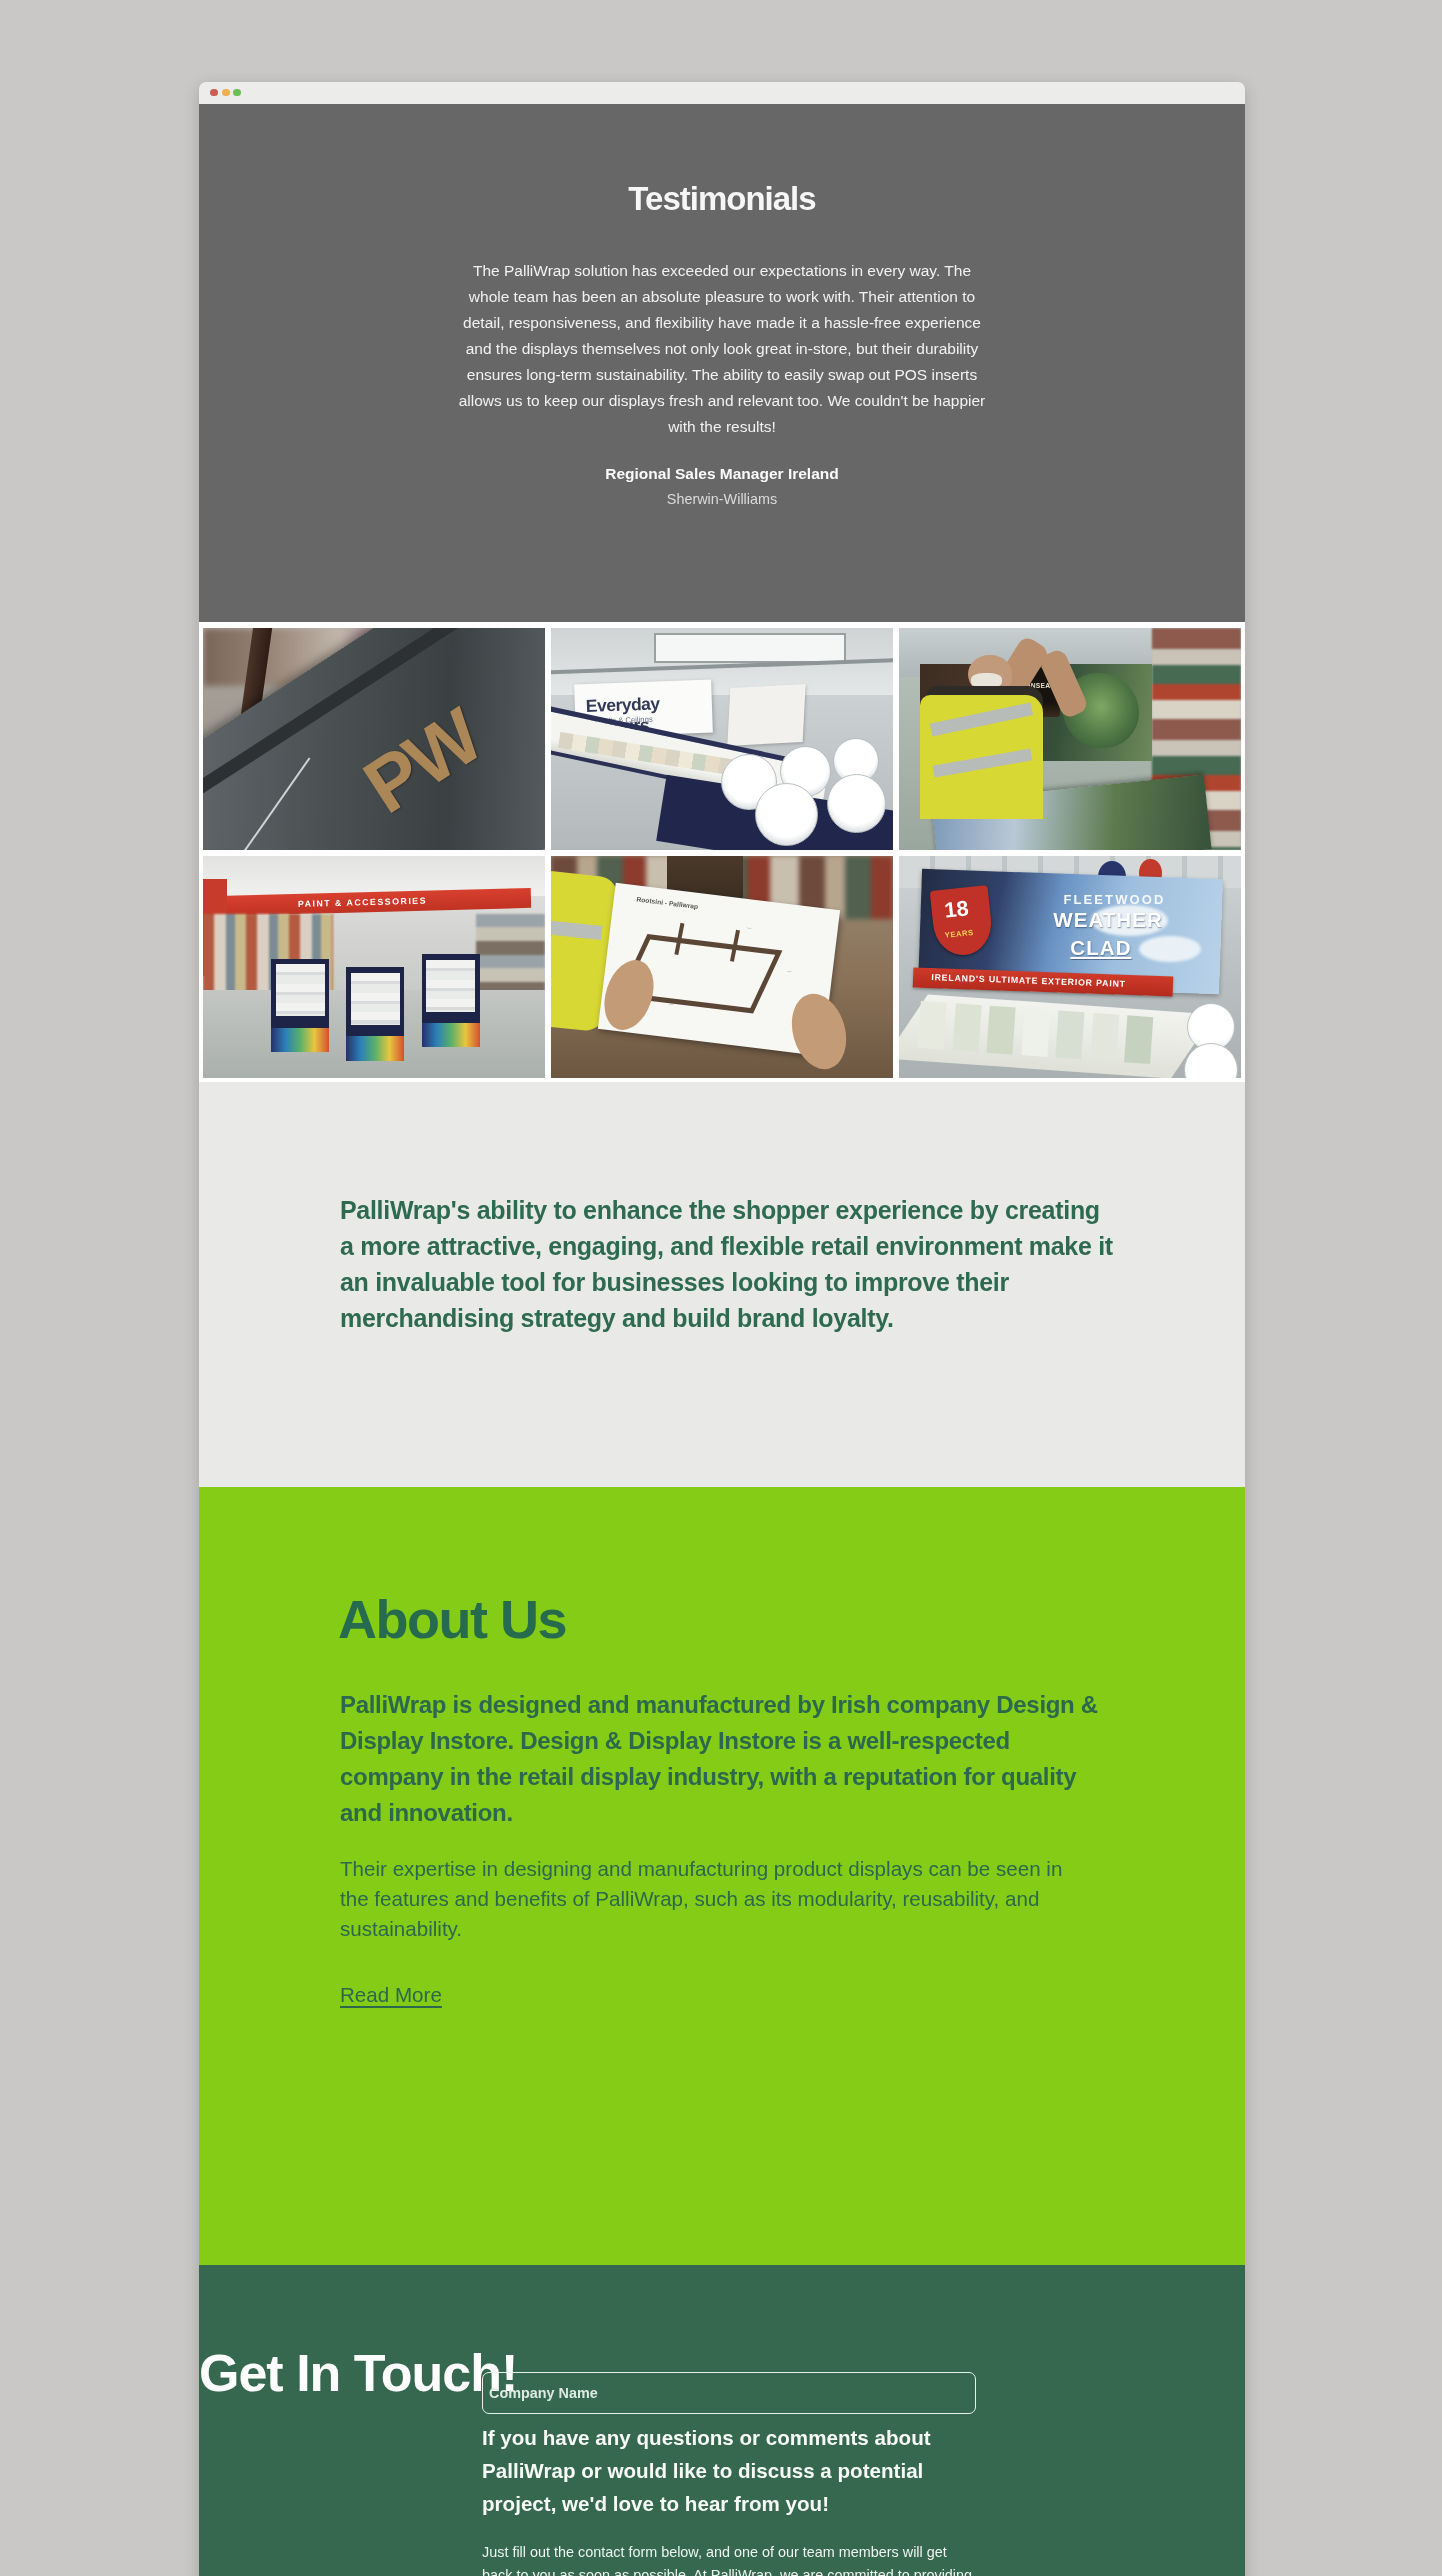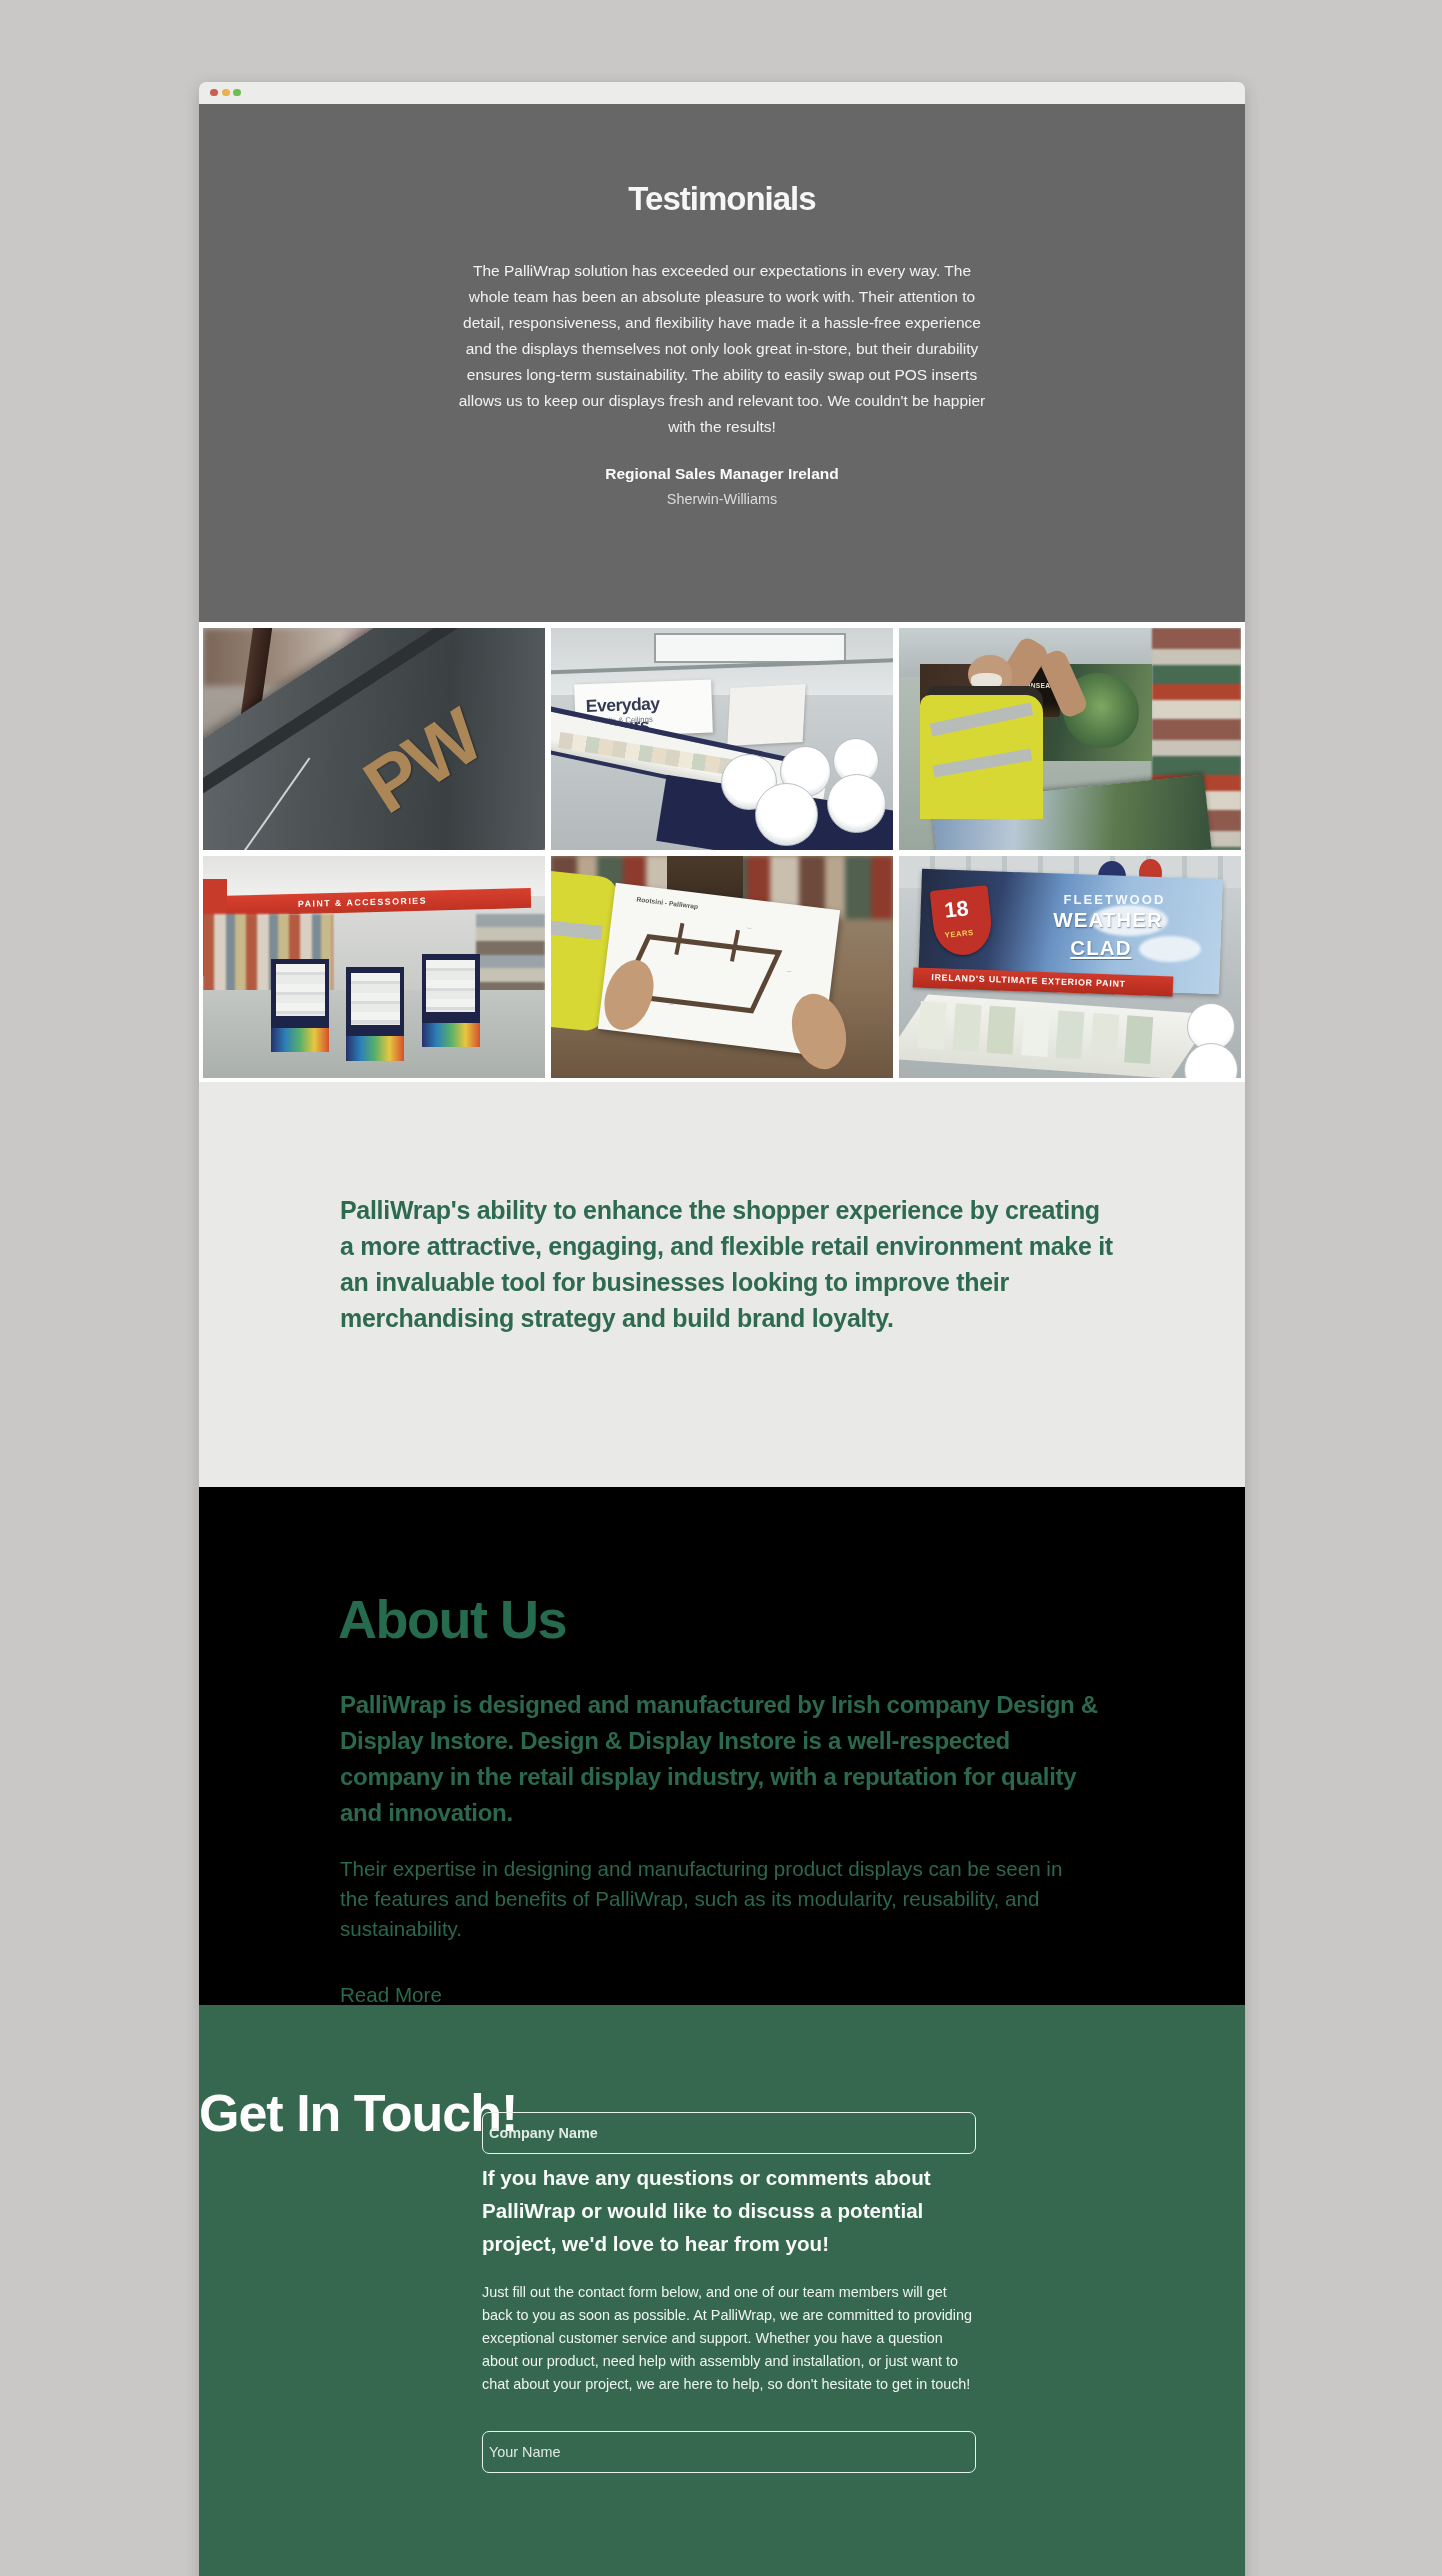--- a/index.html
+++ b/index.html
@@ -97,21 +97,21 @@
   .t6 .wline{left:45%;font-size:20.6px;font-weight:800;color:#ffffff;letter-spacing:1px;text-shadow:0.5px 1px 1.5px rgba(20,40,70,.5);}
   .t6 .ribbon{top:52%;left:4%;width:76%;height:9%;background:linear-gradient(180deg,#cf3a2a,#b32b1d);transform:rotate(2deg);box-shadow:0 1.5px 3.1px rgba(0,0,0,.3);}
   .t6 .ribbon span{position:absolute;top:22%;left:7%;font-size:8.8px;font-weight:700;color:#fff;letter-spacing:0.8px;}
   .t6 .chipdeck{top:66%;left:2%;width:84%;height:30%;background:linear-gradient(180deg,#f2f3ee,#dfe1d8);transform:rotate(4deg) skewX(-30deg);}
   .t6 .chip{top:10%;height:70%;width:9%;transform:skewX(30deg);}
   .t6 .tub6{border-radius:50%;background:radial-gradient(circle at 50% 40%,#fff 60%,#d9dcdd 100%);border:1px solid #bcc1c3;}
   
   .sec-statement{height:405px;background:#e9e9e7;position:relative;}
   .statement{position:absolute;left:141px;top:110px;width:778px;font-size:25px;line-height:36px;font-weight:800;letter-spacing:-0.3px;color:#2e6a51;}
   
-  .sec-about{height:518px;background:#000000;position:relative;color:#2b684d;}
+  .sec-about{height:778px;background:#84cc16;position:relative;color:#2b684d;}
   .a-heading{position:absolute;left:139px;top:101px;font-size:54px;letter-spacing:-1.5px;color:#276b4e;}
   .a-bold{position:absolute;left:141px;top:200px;width:773px;font-size:24px;line-height:36px;font-weight:700;letter-spacing:-0.3px;}
   .a-para{position:absolute;left:141px;top:367px;width:742px;font-size:20.6px;line-height:30px;font-weight:400;}
   .a-readmore{position:absolute;left:141px;top:496px;font-size:20.6px;font-weight:400;color:#2b684d;text-decoration:underline;text-underline-offset:4.1px;cursor:pointer;}
   
   .sec-contact{height:900px;background:#35684f;position:relative;color:#fff;}
   .c-heading{position:absolute;top:78px;left:0;width:100%;text-align:left;font-size:52px;letter-spacing:-1px;color:#fdfdfd;}
   .c-sub{position:absolute;left:283px;top:156px;width:489px;font-size:20.6px;line-height:33px;font-weight:700;color:#f7faf7;}
   .c-para{position:absolute;left:283px;top:276px;width:495px;font-size:14.4px;line-height:23px;font-weight:400;color:#eef4ef;}
   .c-form input,.c-form textarea{position:absolute;left:283px;width:494px;box-sizing:border-box;background:transparent;border:1px solid #e9f2ea;border-radius:7px;color:#fff;font-size:14.4px;font-family:"Liberation Sans",sans-serif;padding:0 6px;outline:none;}

